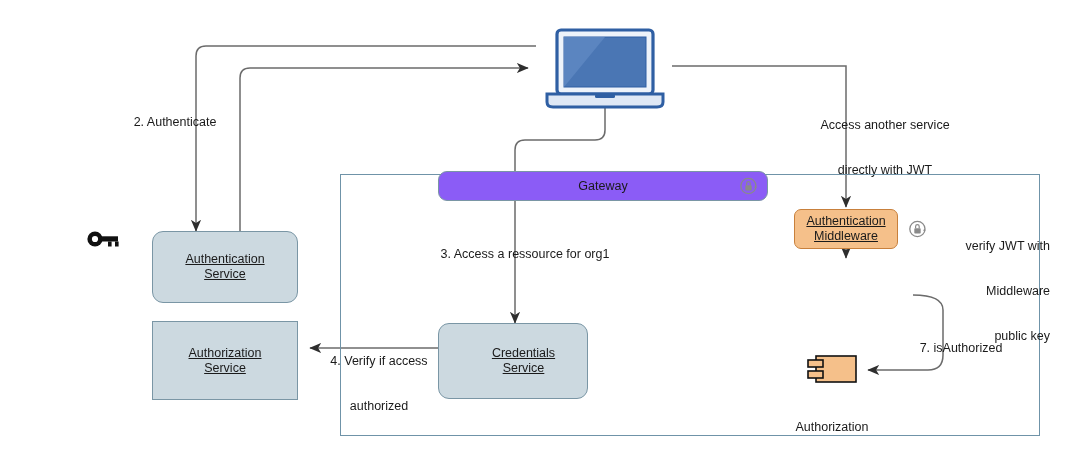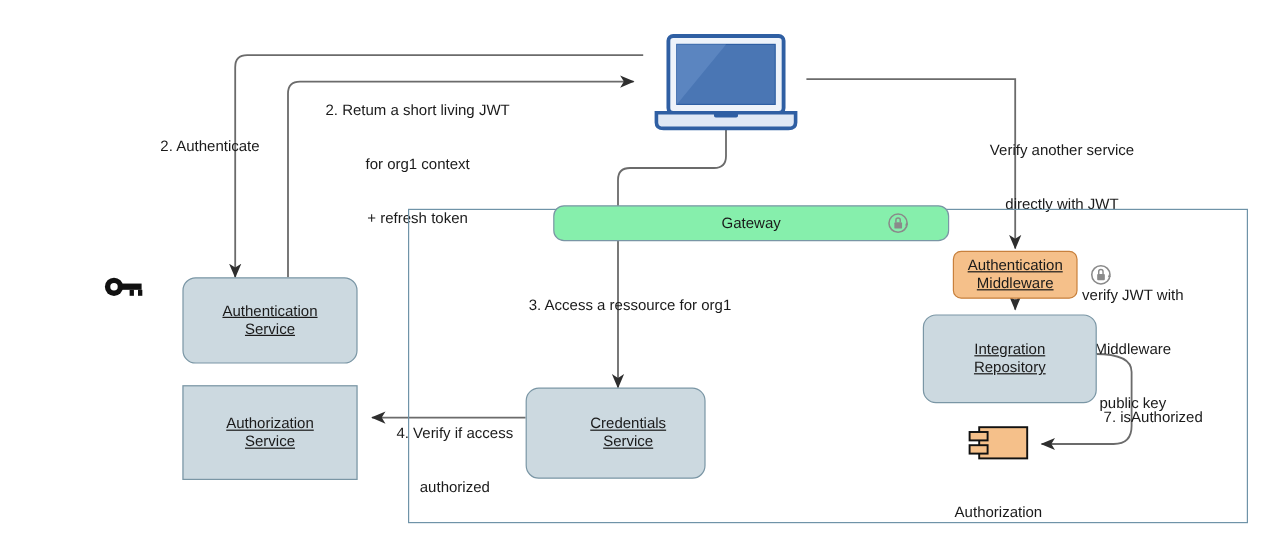--- a/index.html
+++ b/index.html
@@ -56,29 +56,28 @@
   }
   .gateway-box {
     position: absolute;
     box-sizing: border-box;
     border: 1.4px solid #6f93a8;
     background: transparent;
   }
   .gateway-bar {
     position: absolute;
     box-sizing: border-box;
-    background: #86efac;
+    background: #8b5cf6;
     border: 1.4px solid #7a96a5;
     border-radius: 9px;
     display: flex;
     align-items: center;
     justify-content: center;
     font-size: 12.5px;
     color: #1a1a1a;
-    margin-left: 23px;
   }
   .lockbadge {
     position: absolute;
     width: 20px;
     height: 20px;
   }
   .keyicon {
     position: absolute;
     width: 34px;
     height: 18px;
@@ -130,28 +129,23 @@
       <rect x="14" y="2" width="96" height="64" rx="4" fill="#eef3fa" stroke="#2f5fa3" stroke-width="3.2"></rect>
       <rect x="21" y="9" width="82" height="50" fill="#4a76b4" stroke="#2f5fa3" stroke-width="1"></rect>
       <polygon points="21,59 21,9 62,9" fill="#5b85c0"></polygon>
       <path d="M4,66 L120,66 L120,74 Q120,79 114,79 L10,79 Q4,79 4,74 Z" fill="#dfe8f5" stroke="#2f5fa3" stroke-width="3"></path>
       <rect x="52" y="66" width="20" height="4" rx="1.5" fill="#2f5fa3"></rect>
     </svg>
   </div>
 
   <div class="lbl" style="left:120px; top:115px; width:110px;">2. Authenticate</div>
 
-  <div class="lbl" style="left:253px; top:55px; width:190px;">
-    <div>2. Retum a short living JWT</div>
-    <div>for org1 context</div>
-    <div>+ refresh token</div>
-  </div>
 
   <div class="lbl" style="left:792px; top:88px; width:186px;">
-    <div>Verify another service</div>
+    <div>Access another service</div>
     <div>directly with JWT</div>
   </div>
 
   <div class="lbl" style="left:420px; top:247px; width:210px;">3. Access a ressource for org1</div>
 
   <div class="lbl" style="left:316px; top:324px; width:126px;">
     <div>4. Verify if access</div>
     <div>authorized</div>
   </div>
 
@@ -196,28 +190,26 @@
 
   <div class="lockbadge" style="left:908px; top:219px;">
     <svg viewBox="0 0 20 20" width="20" height="20">
       <circle cx="9.4" cy="10" r="7.6" fill="none" stroke="#8a8a8a" stroke-width="1.3"></circle>
       <rect x="6.3" y="9.3" width="6.4" height="5.2" rx="0.8" fill="#8a8a8a"></rect>
       <path d="M7.6,9.3 v-1.9 a1.8,1.8 0 0 1 3.6,0 v1.9" fill="none" stroke="#8a8a8a" stroke-width="1.2"></path>
       <path d="M16.2,9.4 l1.6,2.2 l-2.6,0.5 Z" fill="#8a8a8a"></path>
     </svg>
   </div>
 
-  <div class="lbl" style="left:884px; top:209px; width:120px;">
+  <div class="lbl" style="left:930px; top:209px; width:120px;text-align:right;">
     <div>verify JWT with</div>
     <div>Middleware</div>
     <div>public key</div>
   </div>
 
-  <div class="node round" style="left:769px; top:262px; width:145px; height:74px;">Integration
-Repository</div>
 
   <div class="complib" style="left:806px; top:353px;">
     <svg viewBox="0 0 52 32" width="52" height="32">
       <rect x="10" y="3" width="40" height="26" fill="#f5c08a" stroke="#111111" stroke-width="1.6"></rect>
       <rect x="2" y="7" width="15" height="7" fill="#f5c08a" stroke="#111111" stroke-width="1.6"></rect>
       <rect x="2" y="18" width="15" height="7" fill="#f5c08a" stroke="#111111" stroke-width="1.6"></rect>
     </svg>
   </div>
   <div class="lbl" style="left:782px; top:390px; width:100px;">
     <div>Authorization</div>

